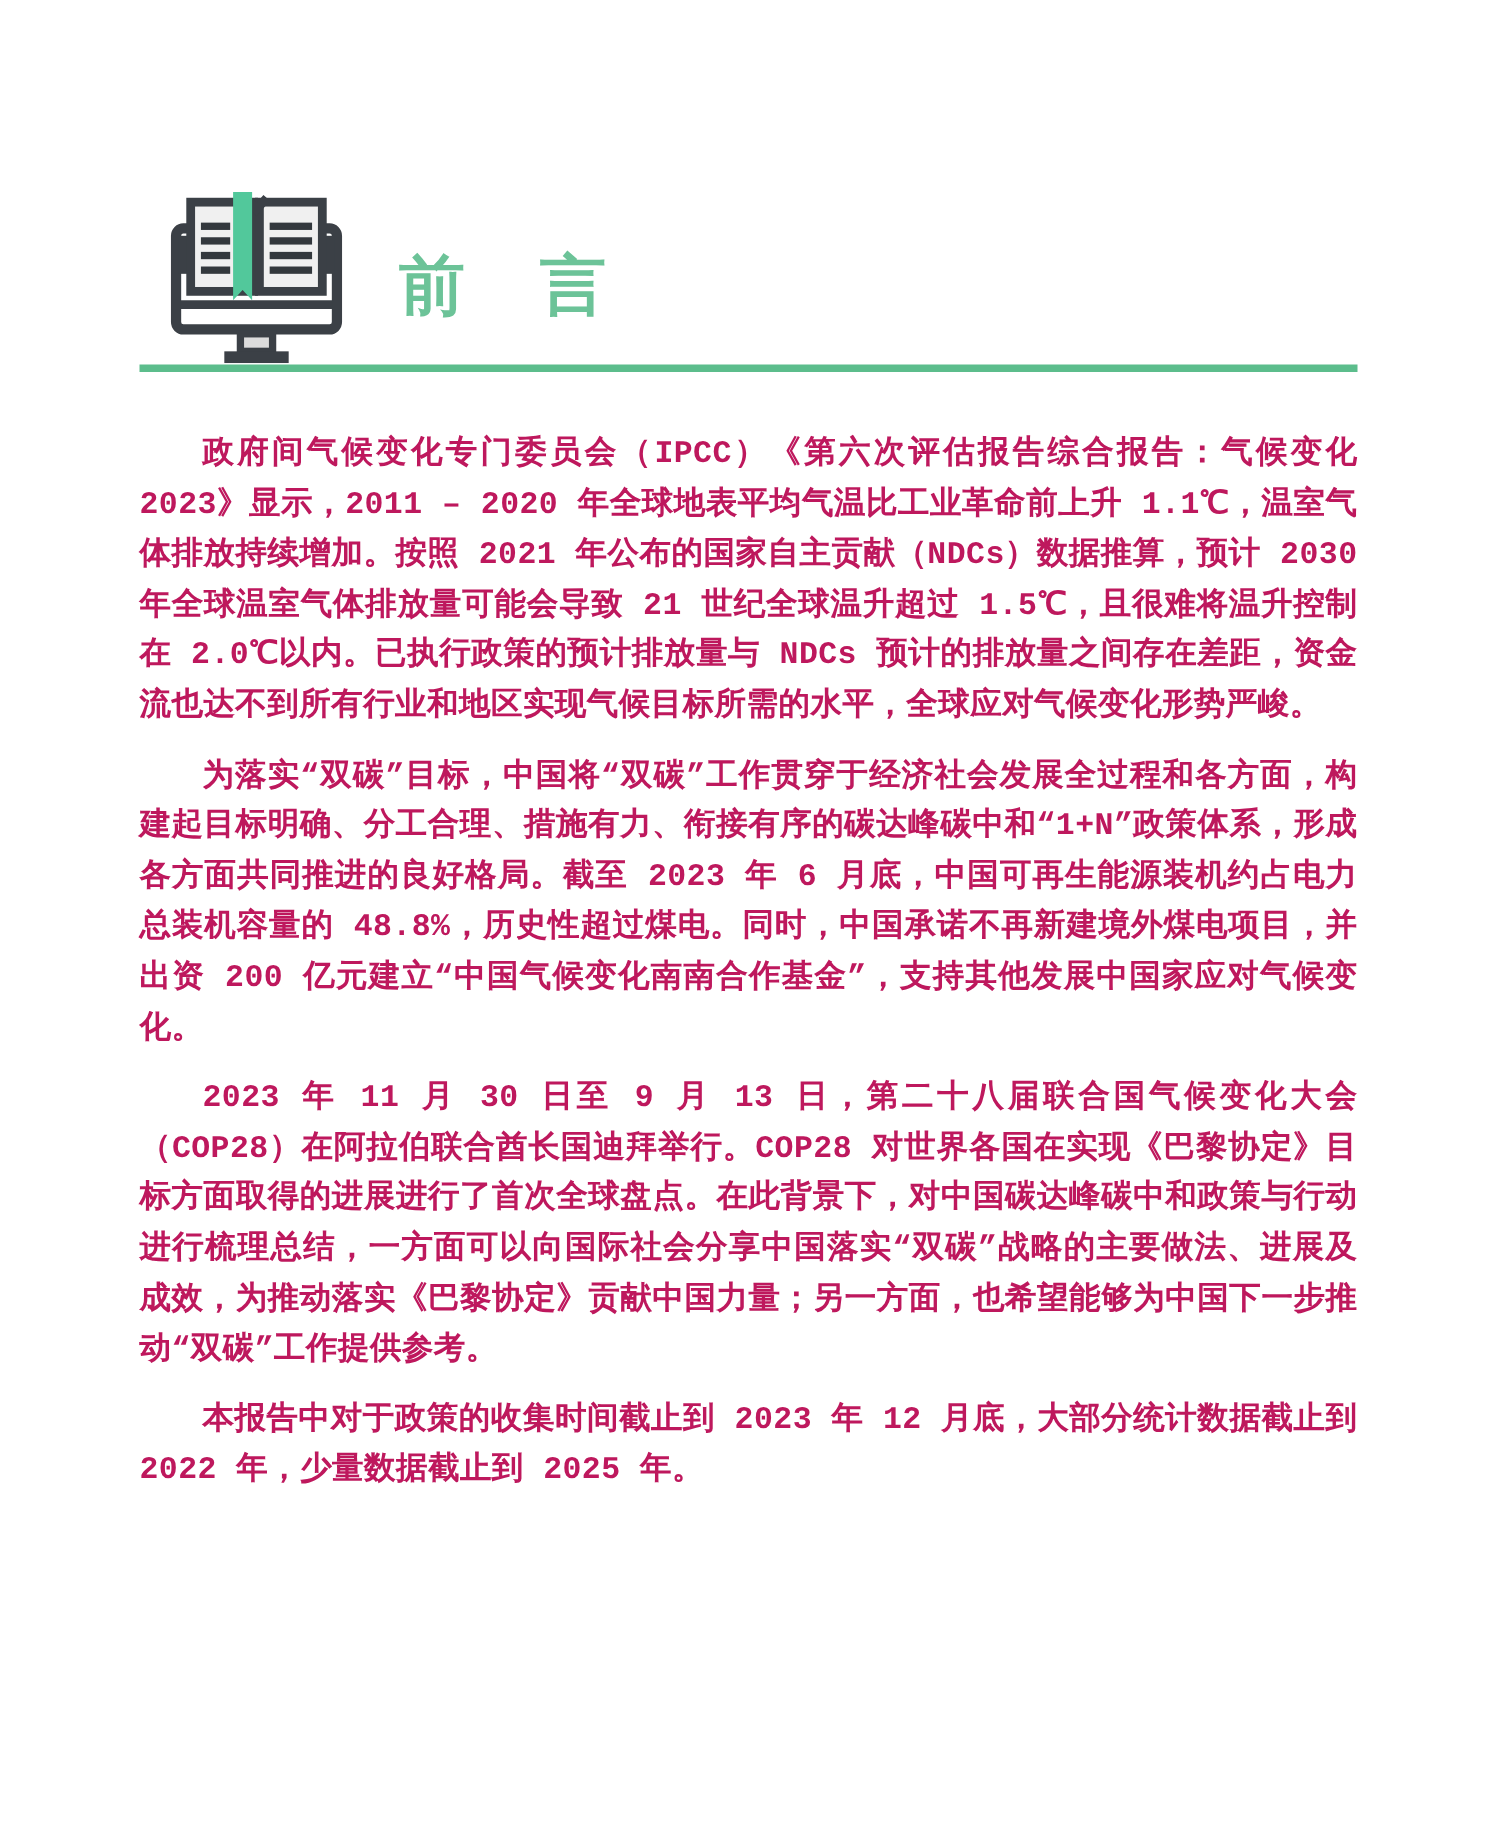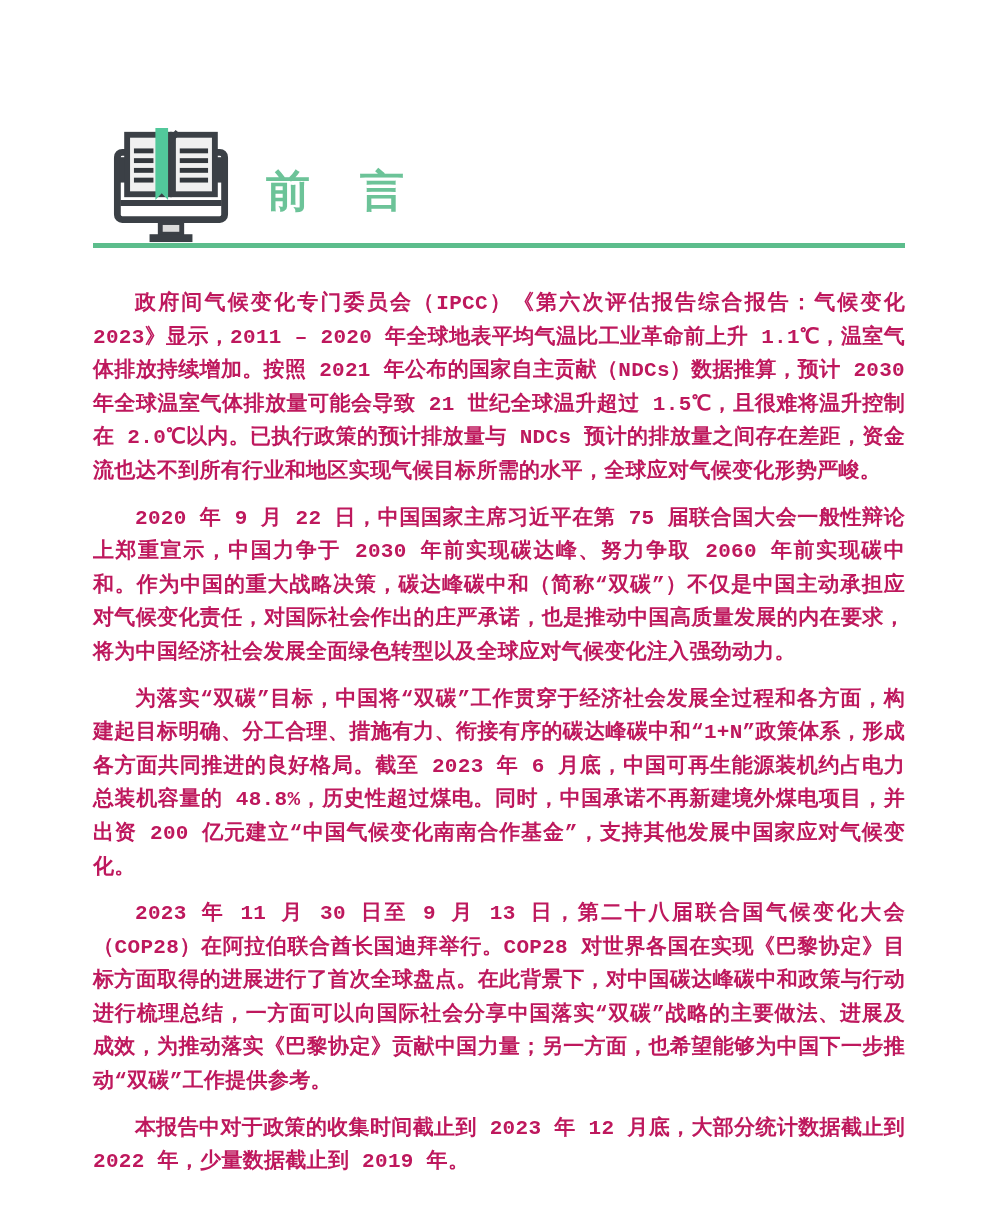--- a/index.html
+++ b/index.html
@@ -94,20 +94,19 @@
         <path d="M50 2 L63 2 L63 76 L56.5 69 L50 76 Z" fill="#52c89b"></path>
       </svg>
     </div>
     <h1 class="page-title">前　言</h1>
   </header>
 
   <div class="rule"></div>
 
   <main class="content">
     <p>政府间气候变化专门委员会（IPCC）《第六次评估报告综合报告：气候变化 2023》显示，2011 – 2020 年全球地表平均气温比工业革命前上升 1.1℃，温室气体排放持续增加。按照 2021 年公布的国家自主贡献（NDCs）数据推算，预计 2030 年全球温室气体排放量可能会导致 21 世纪全球温升超过 1.5℃，且很难将温升控制在 2.0℃以内。已执行政策的预计排放量与 NDCs 预计的排放量之间存在差距，资金流也达不到所有行业和地区实现气候目标所需的水平，全球应对气候变化形势严峻。</p>
-    <p>2020 年 9 月 22 日，中国国家主席习近平在第 75 届联合国大会一般性辩论上郑重宣示，中国力争于 2030 年前实现碳达峰、努力争取 2060 年前实现碳中和。作为中国的重大战略决策，碳达峰碳中和（简称“双碳”）不仅是中国主动承担应对气候变化责任，对国际社会作出的庄严承诺，也是推动中国高质量发展的内在要求，将为中国经济社会发展全面绿色转型以及全球应对气候变化注入强劲动力。</p>
     <p>为落实“双碳”目标，中国将“双碳”工作贯穿于经济社会发展全过程和各方面，构建起目标明确、分工合理、措施有力、衔接有序的碳达峰碳中和“1+N”政策体系，形成各方面共同推进的良好格局。截至 2023 年 6 月底，中国可再生能源装机约占电力总装机容量的 48.8%，历史性超过煤电。同时，中国承诺不再新建境外煤电项目，并出资 200 亿元建立“中国气候变化南南合作基金”，支持其他发展中国家应对气候变化。</p>
     <p>2023 年 11 月 30 日至 9 月 13 日，第二十八届联合国气候变化大会（COP28）在阿拉伯联合酋长国迪拜举行。COP28 对世界各国在实现《巴黎协定》目标方面取得的进展进行了首次全球盘点。在此背景下，对中国碳达峰碳中和政策与行动进行梳理总结，一方面可以向国际社会分享中国落实“双碳”战略的主要做法、进展及成效，为推动落实《巴黎协定》贡献中国力量；另一方面，也希望能够为中国下一步推动“双碳”工作提供参考。</p>
-    <p>本报告中对于政策的收集时间截止到 2023 年 12 月底，大部分统计数据截止到 2022 年，少量数据截止到 2019 年。</p>
+    <p>本报告中对于政策的收集时间截止到 2023 年 12 月底，大部分统计数据截止到 2022 年，少量数据截止到 2025 年。</p>
 
   </main>
 
 </div>
 
 </body></html>

